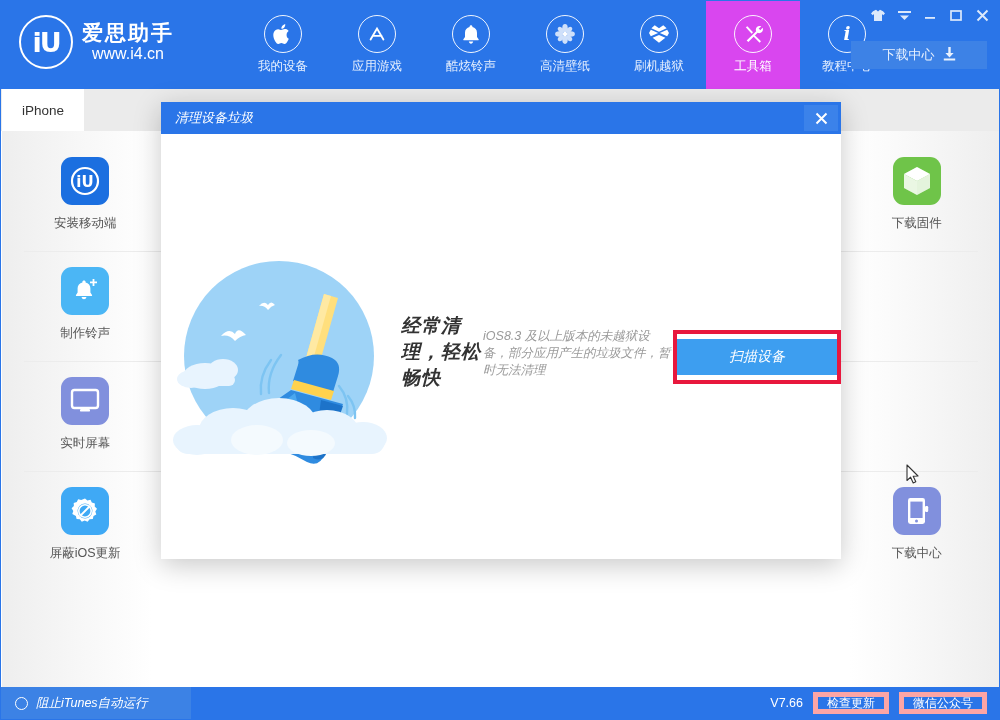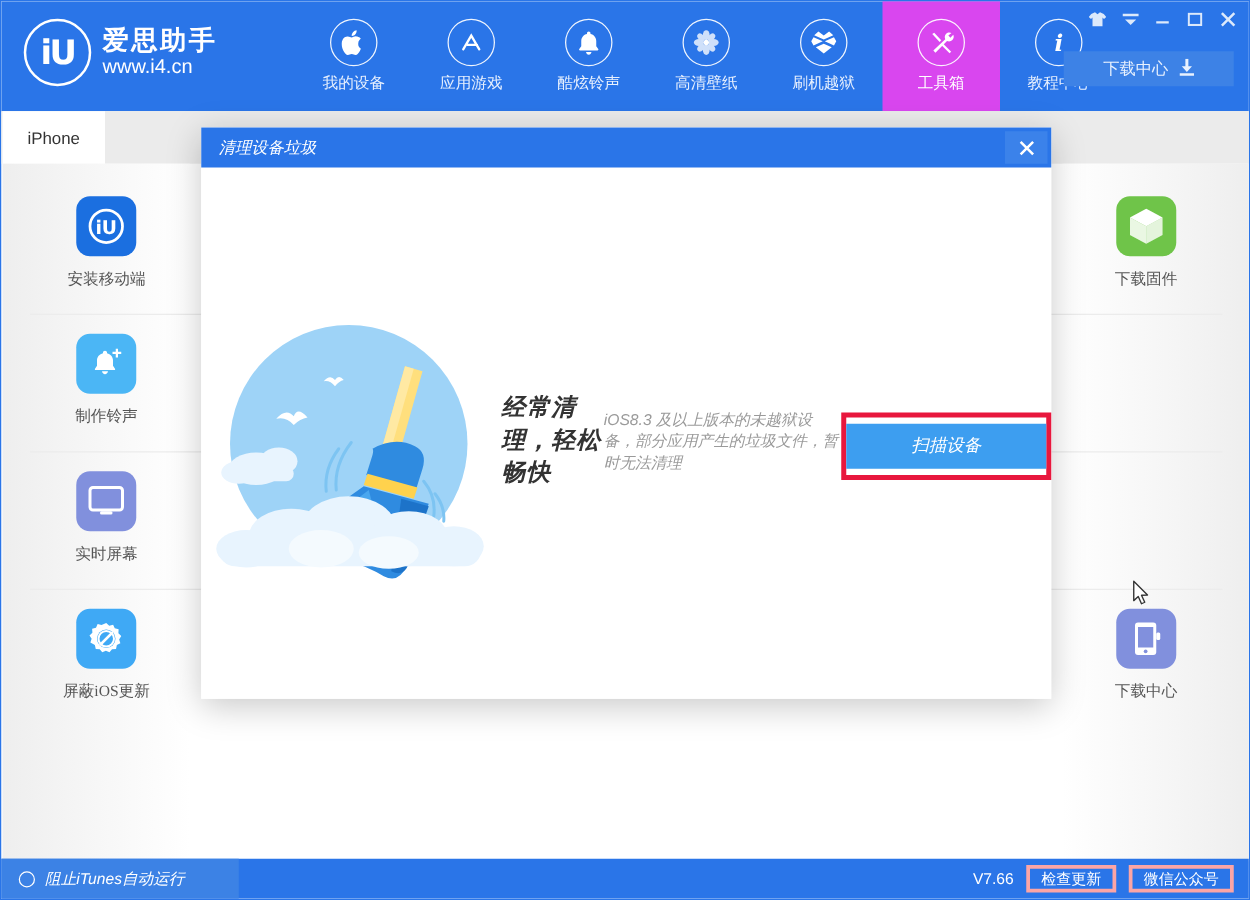--- a/index.html
+++ b/index.html
@@ -38,20 +38,21 @@
     letter-spacing: -2px;
   }
   .logo-text { color: #fff; line-height: 1; }
   .logo-cn {
     font-size: 21px; font-weight: bold; letter-spacing: 2px;
     display: block;
   }
   .logo-url {
     font-size: 16px; display: block; margin-top: 3px;
     font-family: "Liberation Sans", sans-serif;
+    text-align: center;
   }
 
   .navitems {
     position: absolute; left: 235px; top: 0;
     height: 88px; display: flex;
   }
   .navitem {
     width: 94px; height: 88px;
     display: flex; flex-direction: column;
     align-items: center; justify-content: center;
@@ -121,21 +122,21 @@
   }
   .cell {
     display: flex; flex-direction: column;
     align-items: center; justify-content: center;
     gap: 10px; cursor: pointer;
   }
   .cell-icon {
     width: 48px; height: 48px; border-radius: 11px;
     display: flex; align-items: center; justify-content: center;
   }
-  .cell-label { font-size: 12.5px; color: #555; white-space: nowrap; font-family: Liberation Serif, serif; }
+  .cell-label { font-size: 12.5px; color: #555; white-space: nowrap; }
   .rowline {
     position: absolute; left: 22px; right: 22px;
     height: 1px; background: #ececec;
   }
 
   
   .fade-left {
     position: absolute; left: 0; top: 0; width: 150px; height: 558px;
     background: linear-gradient(to right, #eeeeee 0%, #f6f6f6 45%, #ffffff 100%);
     pointer-events: none;
@@ -230,21 +231,21 @@
     border: 1.5px solid #ffffff;
   }
   .bb-left-label { color: #ffffff; font-size: 12.5px; font-style: italic; }
   .bb-right {
     margin-left: auto; display: flex; align-items: center;
     gap: 10px; padding-right: 14px;
   }
   .bb-version { color: #ffffff; font-size: 12.5px; }
   .bb-btn {
     height: 22px; padding: 0 9px;
-    border: 3px solid #fca5a5;
+    border: 5px solid #fca5a5;
     color: #ffffff; font-size: 12px;
     display: flex; align-items: center; justify-content: center;
     cursor: pointer;
   }
 </style>
 </head>
 <body>
 
 <div class="app">
 

